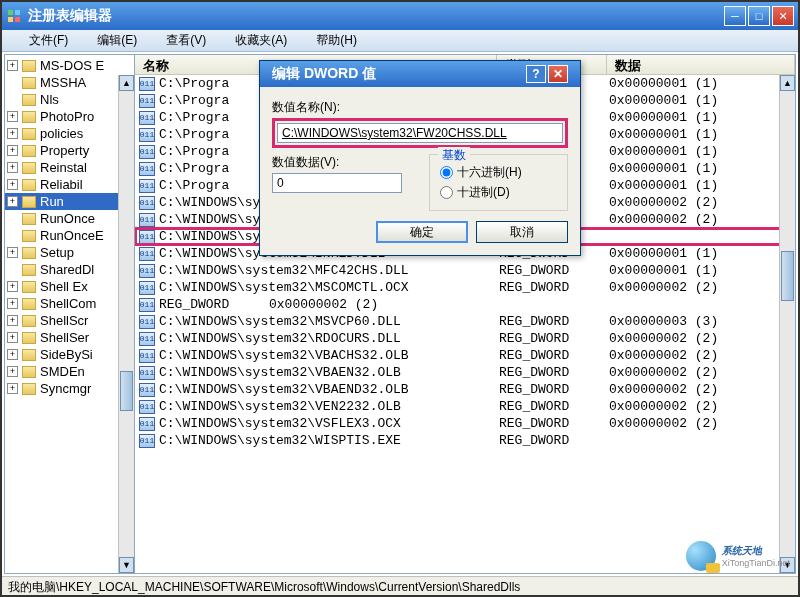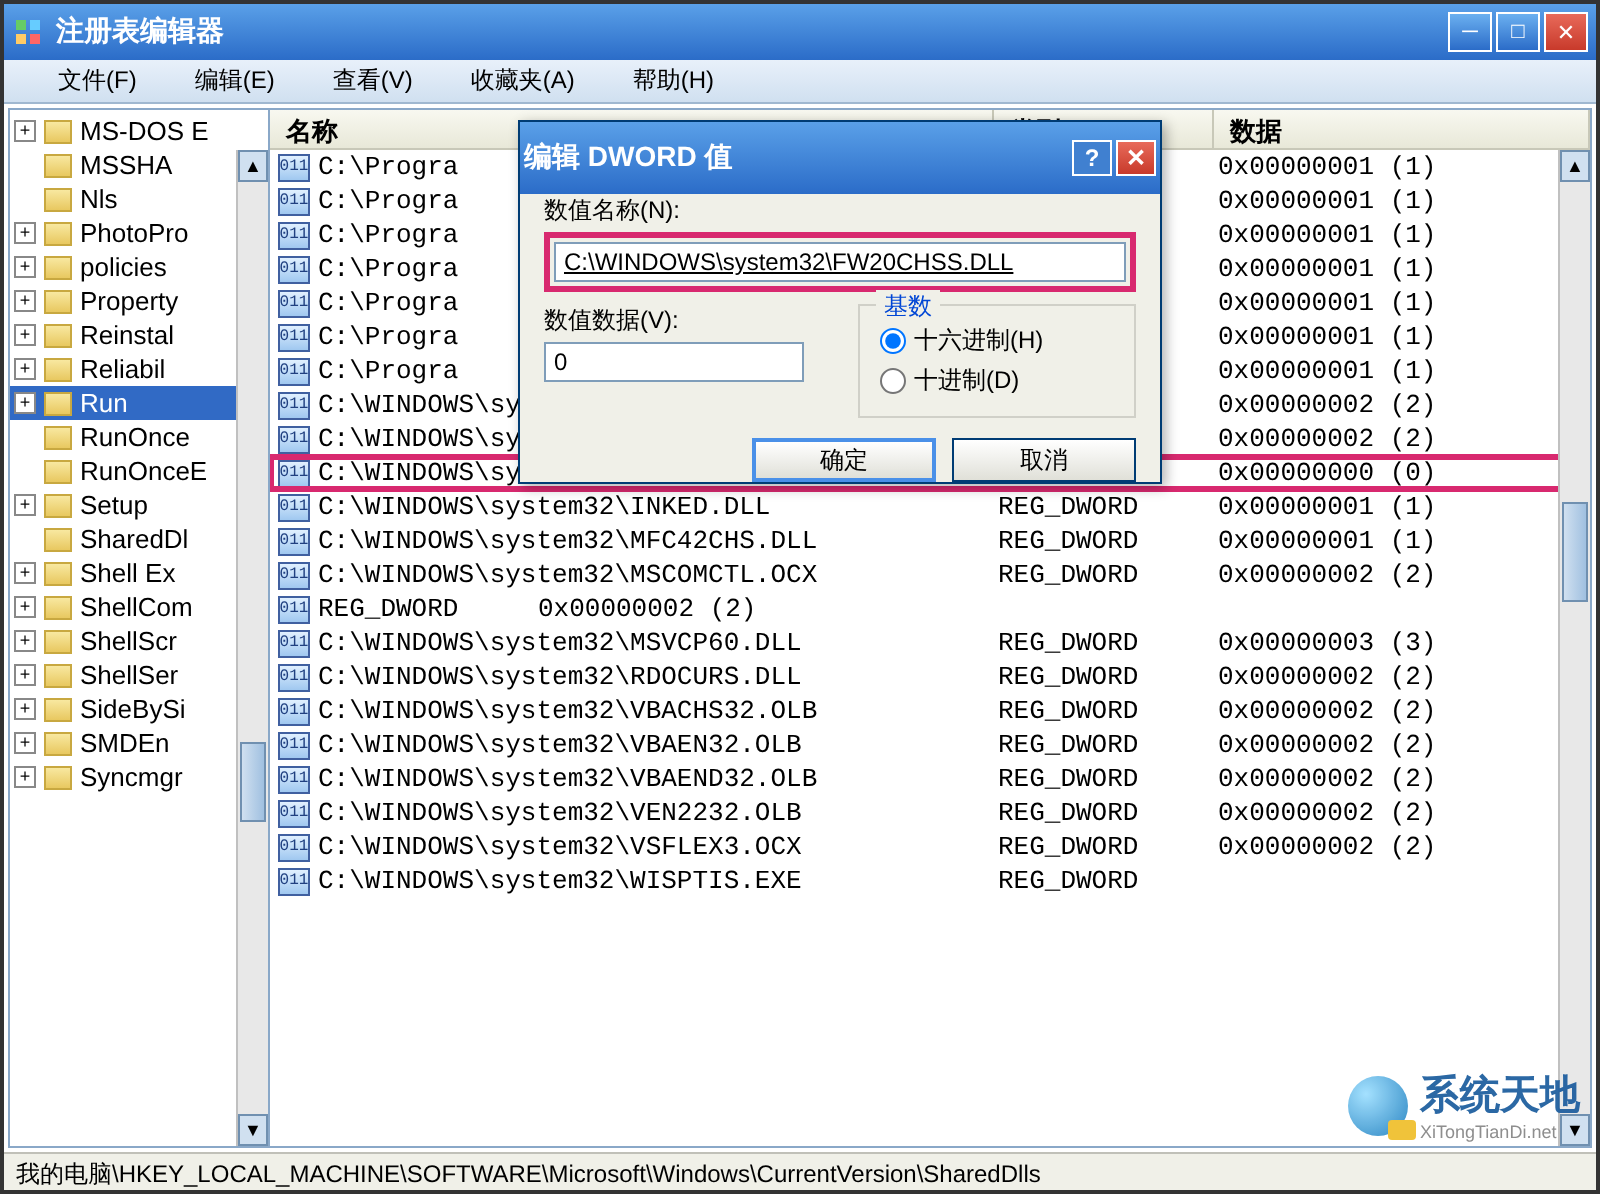--- a/index.html
+++ b/index.html
@@ -39,44 +39,44 @@
 .row-data { flex:1; }
 
 .scrollbar-v { position:absolute; right:0; top:20px; bottom:0; width:16px; background:#e8e8e8; border-left:1px solid #c0c0c0; }
 .scroll-thumb { background: linear-gradient(to right,#d0e0f0,#a0c0e0); border:1px solid #7090b0; height:60px; margin:16px 1px; }
 .scroll-btn { height:16px; background:#d0e0f0; border:1px solid #7090b0; display:flex; align-items:center; justify-content:center; font-size:9px; }
 
 .statusbar { height: 20px; background: #f0f0e8; border-top: 1px solid #c0c0b8; padding: 2px 6px; font-size: 12px; }
 
 
 .dialog { position: absolute; top: 58px; left: 257px; width: 322px; background: #f0f0e8; border: 1px solid #003c74; box-shadow: 2px 2px 6px rgba(0,0,0,0.3); z-index: 100; }
-.dialog-title { height: 36px; background: linear-gradient(to bottom,#5aa0e8,#2b6cc8); color:#fff; display:flex; align-items:center; padding: 0 2px; font-size:14px; font-weight:bold; }
+.dialog-title { height: 26px; background: linear-gradient(to bottom,#5aa0e8,#2b6cc8); color:#fff; display:flex; align-items:center; padding: 0 12px; font-size:14px; font-weight:bold; }
 .dialog-title .title { flex:1; }
 .dlg-btn { width:20px; height:18px; border:1px solid #fff; margin-left:2px; display:flex; align-items:center; justify-content:center; font-size:12px; cursor:pointer; }
 .dlg-help { background:#4080d0; }
 .dlg-close { background:linear-gradient(to bottom,#e86a5a,#c83a2b); }
-.dialog-body { padding: 0 12px; }
+.dialog-body { padding: 12px 12px; }
 .dlg-label { font-size:12px; margin-bottom:2px; }
 .dlg-input { width: 100%; padding: 2px 4px; border: 1px solid #7f9db9; background:#fff; font-size:12px; height:20px; }
 .dlg-input.ro { background:#fff;text-decoration:underline; }
 .dlg-group-box { border:3px solid #d8296f; padding: 2px; margin-bottom:6px; }
 .dlg-row { display:flex; gap:27px; align-items:flex-start; }
 .dlg-col { flex:1; }
 .fieldset { border:1px solid #d0d0c8; padding: 6px 10px; position:relative; }
 .fieldset .legend { position:absolute; top:-8px; left:8px; background:#f0f0e8; padding:0 4px; color:#0046d5; font-size:12px; }
 .radio { display:flex; align-items:center; gap:4px; margin:3px 0; font-size:12px; }
 .radio input { margin:0; }
 .dlg-buttons { display:flex; justify-content:flex-end; gap:8px; margin-top:10px; }
 .push-btn { width:92px; height:22px; background:linear-gradient(to bottom,#fff,#e0e0d8); border:1px solid #003c74; cursor:pointer; font-size:12px; }
 .push-btn.default { border:2px solid #4a90e8; }
 
 .watermark { position:absolute; right:8px; bottom:24px; display:flex; align-items:center; gap:6px; opacity:0.95; }
 .watermark .globe { width:30px; height:30px; border-radius:50%; background: radial-gradient(circle at 30% 30%, #a0e0ff, #2080c0); position:relative; }
 .watermark .globe::after { content:''; position:absolute; right:-4px; bottom:-2px; width:14px; height:10px; background:#f0c030; border-radius:2px; }
-.watermark .text { font-size:20px; font-weight:bold; color:#2060a0; }
+.watermark .text { font-size:10px; font-weight:bold; color:#2060a0;font-style:italic; }
 .watermark .sub { font-size:9px; color:#888; }
 </style>
 </head>
 <body>
 
 <div class="titlebar">
   <span class="app-icon">
     <svg viewBox="0 0 16 16">
         <rect x="2" y="2" width="5" height="5" fill="#6c6"></rect>
         <rect x="9" y="2" width="5" height="5" fill="#6cf"></rect>
@@ -268,21 +268,20 @@
         <div class="list-row">
           <span class="row-icon">011</span>
           <span class="row-name">C:\WINDOWS\system32\FM20CHS.DLL</span>
           <span class="row-type">REG_DWORD</span>
           <span class="row-data">0x00000002 (2)</span>
         </div>
         <div class="list-row highlight">
           <span class="row-icon">011</span>
           <span class="row-name">C:\WINDOWS\system32\FM20CHSS.DLL</span>
           <span class="row-type">REG_DWORD</span>
-          <span class="row-data">0x00000000 (0)</span>
         </div>
         <div class="list-row">
           <span class="row-icon">011</span>
           <span class="row-name">C:\WINDOWS\system32\INKED.DLL</span>
           <span class="row-type">REG_DWORD</span>
           <span class="row-data">0x00000001 (1)</span>
         </div>
         <div class="list-row">
           <span class="row-icon">011</span>
           <span class="row-name">C:\WINDOWS\system32\MFC42CHS.DLL</span>

